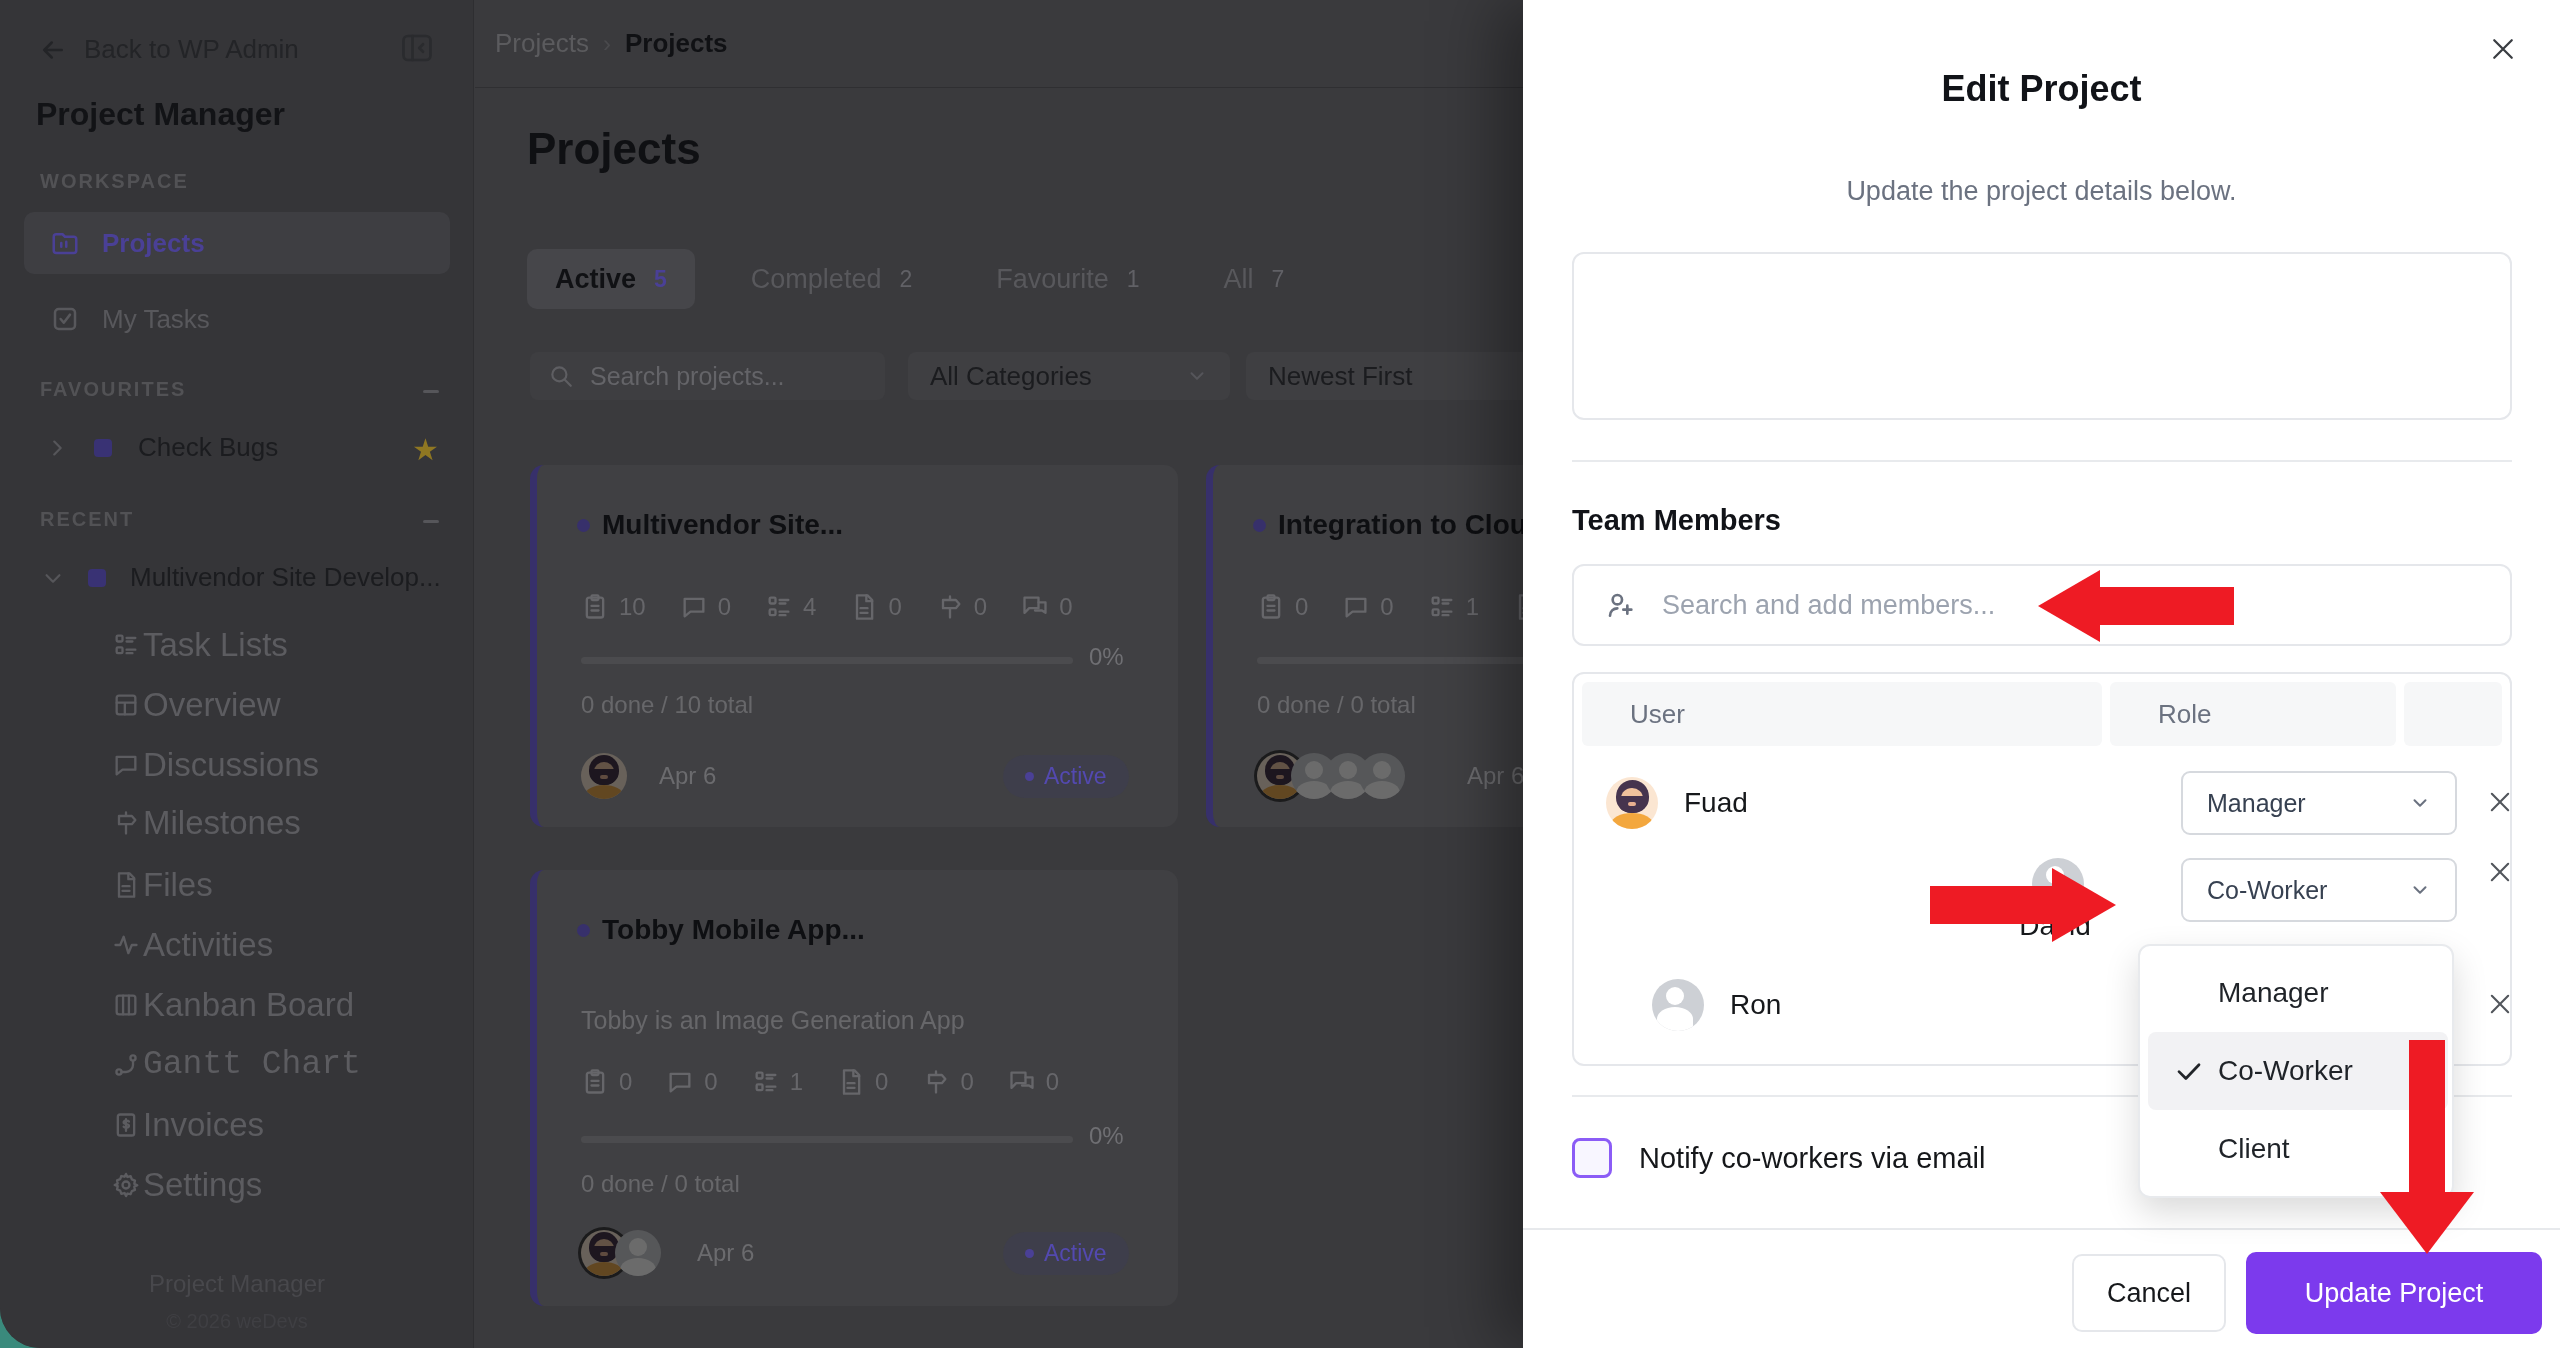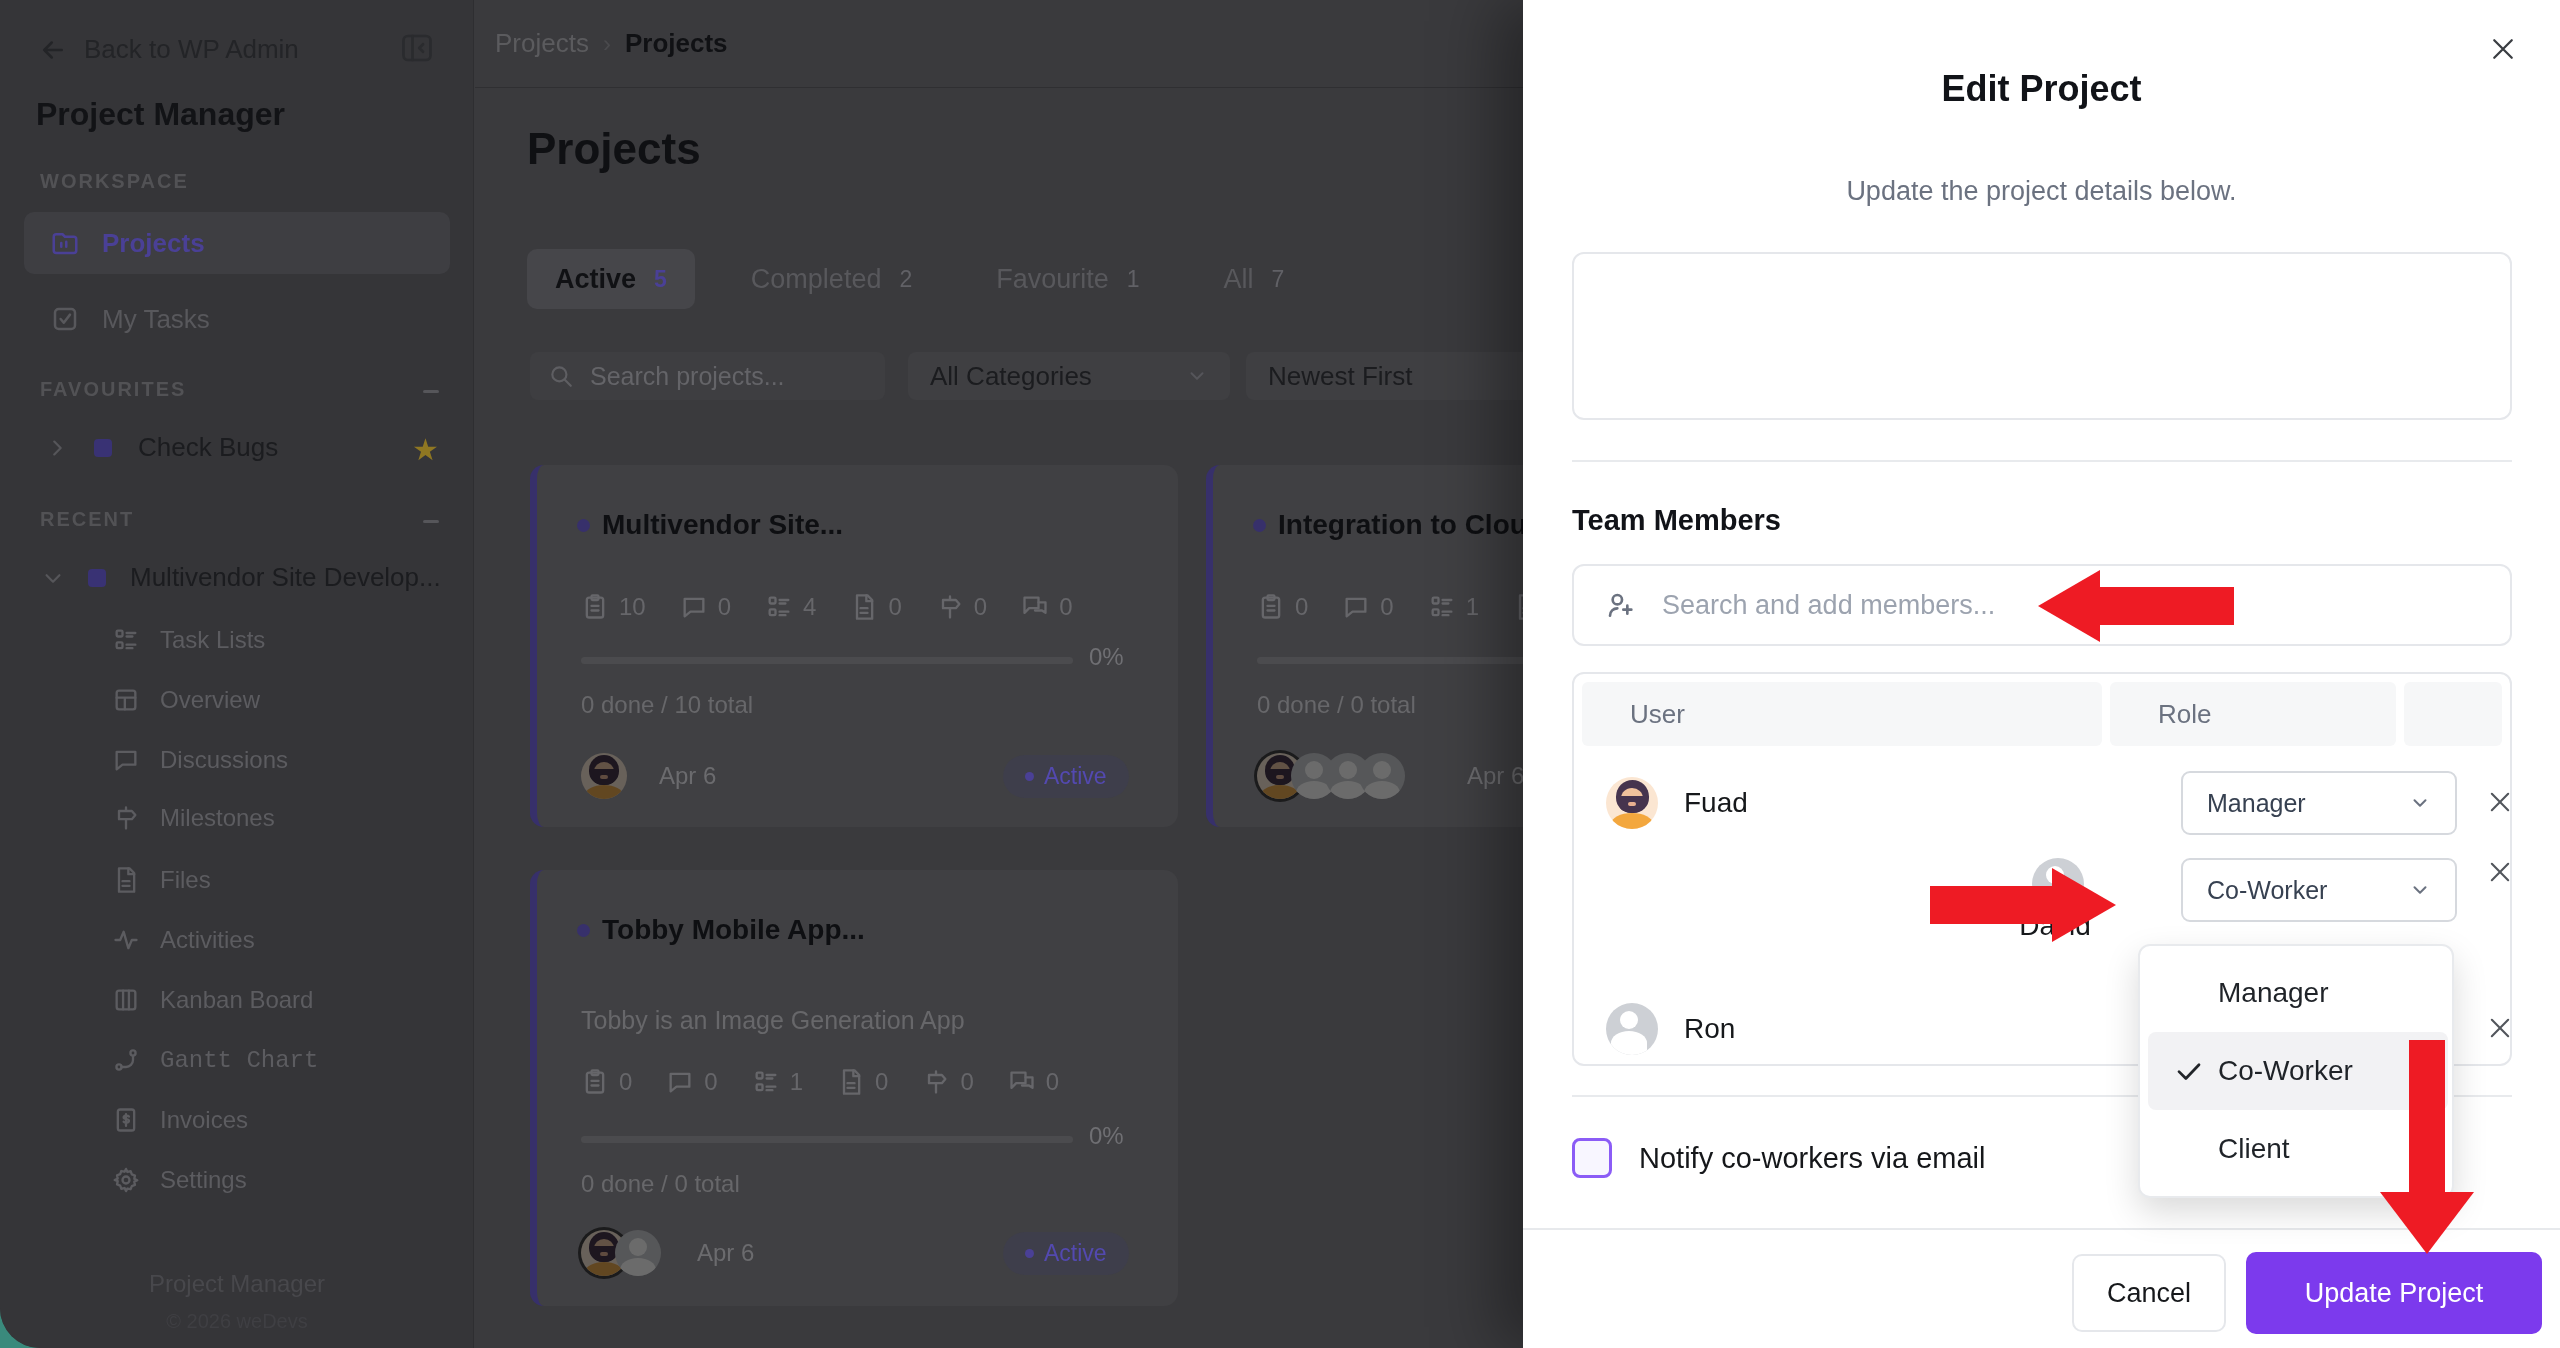--- a/index.html
+++ b/index.html
@@ -11,21 +11,21 @@
   #sidebar { position:absolute; left:0; top:0; width:474px; height:1348px; background:#353538; border-right:1px solid #2e2e31; }
   .sb-back { position:absolute; left:38px; top:34px; display:flex; align-items:center; gap:16px; color:#232427; font-size:26px; }
   .sb-collapse { position:absolute; right:38px; top:30px; width:36px; height:36px; color:#2a2b2e; }
   .sb-title { position:absolute; left:36px; top:96px; font-size:32px; font-weight:bold; color:#121316; }
   .sb-label { position:absolute; left:40px; font-size:20px; font-weight:bold; letter-spacing:2px; color:#525255; }
   .sb-dash { position:absolute; right:34px; width:16px; height:3px; background:#56565a; border-radius:2px; }
   .sb-item { position:absolute; left:24px; width:426px; height:62px; display:flex; align-items:center; gap:22px; padding-left:26px; border-radius:10px; font-size:26px; color:#58585c; }
   .sb-item.active { background:#3e3e42; color:#4a4096; font-weight:bold; }
   .sb-row { position:absolute; display:flex; align-items:center; font-size:26px; color:#1b1c1f; }
   .sq { width:18px; height:18px; border-radius:4px; background:#393274; }
-  .sb-child { position:absolute; left:112px; display:flex; align-items:center; gap:20px; font-size:24px; color:#5c5c60; }
+  .sb-child { position:absolute; left:112px; display:flex; align-items:center; gap:3px; font-size:33px; color:#5c5c60; }
   .star { color:#8f7722; font-size:30px; }
   .sb-foot1 { position:absolute; left:0; width:474px; text-align:center; top:1270px; font-size:24px; color:#48484c; }
   .sb-foot2 { position:absolute; left:0; width:474px; text-align:center; top:1310px; font-size:20px; color:#3f3f43; }
 
   
   #main { position:absolute; left:475px; top:0; width:2085px; height:1348px; }
   #topbar { position:absolute; left:0; top:0; width:2085px; height:88px; border-bottom:1px solid #2f2f32; }
   .crumb { position:absolute; left:20px; top:28px; display:flex; align-items:center; gap:14px; font-size:26px; }
   .crumb .c1 { color:#5b5b5e; } .crumb .sep { color:#4a4a4d; font-size:24px; } .crumb .c2 { color:#101114; font-weight:bold; }
   .h1 { position:absolute; left:52px; top:124px; font-size:44px; font-weight:bold; color:#0f1013; }
@@ -631,21 +631,21 @@
               </svg>
             </span>
       </div>
       <span class="rowx ico">
             <svg width="28" height="28" viewBox="0 0 24 24" fill="none" stroke="currentColor" stroke-width="1.8" stroke-linecap="round">
               <path d="M5 5l14 14M19 5L5 19"></path>
             </svg>
           </span>
     </div>
 
-    <div class="m-row" style="top:306px; height:98px;">
+    <div class="m-row" style="top:282px; height:98px;padding-left:46px;">
       <div class="gav mav" style="margin-left:32px; width:52px; height:52px;"></div>
       <span class="m-name">Ron</span>
       <span class="rowx ico">
             <svg width="28" height="28" viewBox="0 0 24 24" fill="none" stroke="currentColor" stroke-width="1.8" stroke-linecap="round">
               <path d="M5 5l14 14M19 5L5 19"></path>
             </svg>
           </span>
     </div>
   </div>
 

